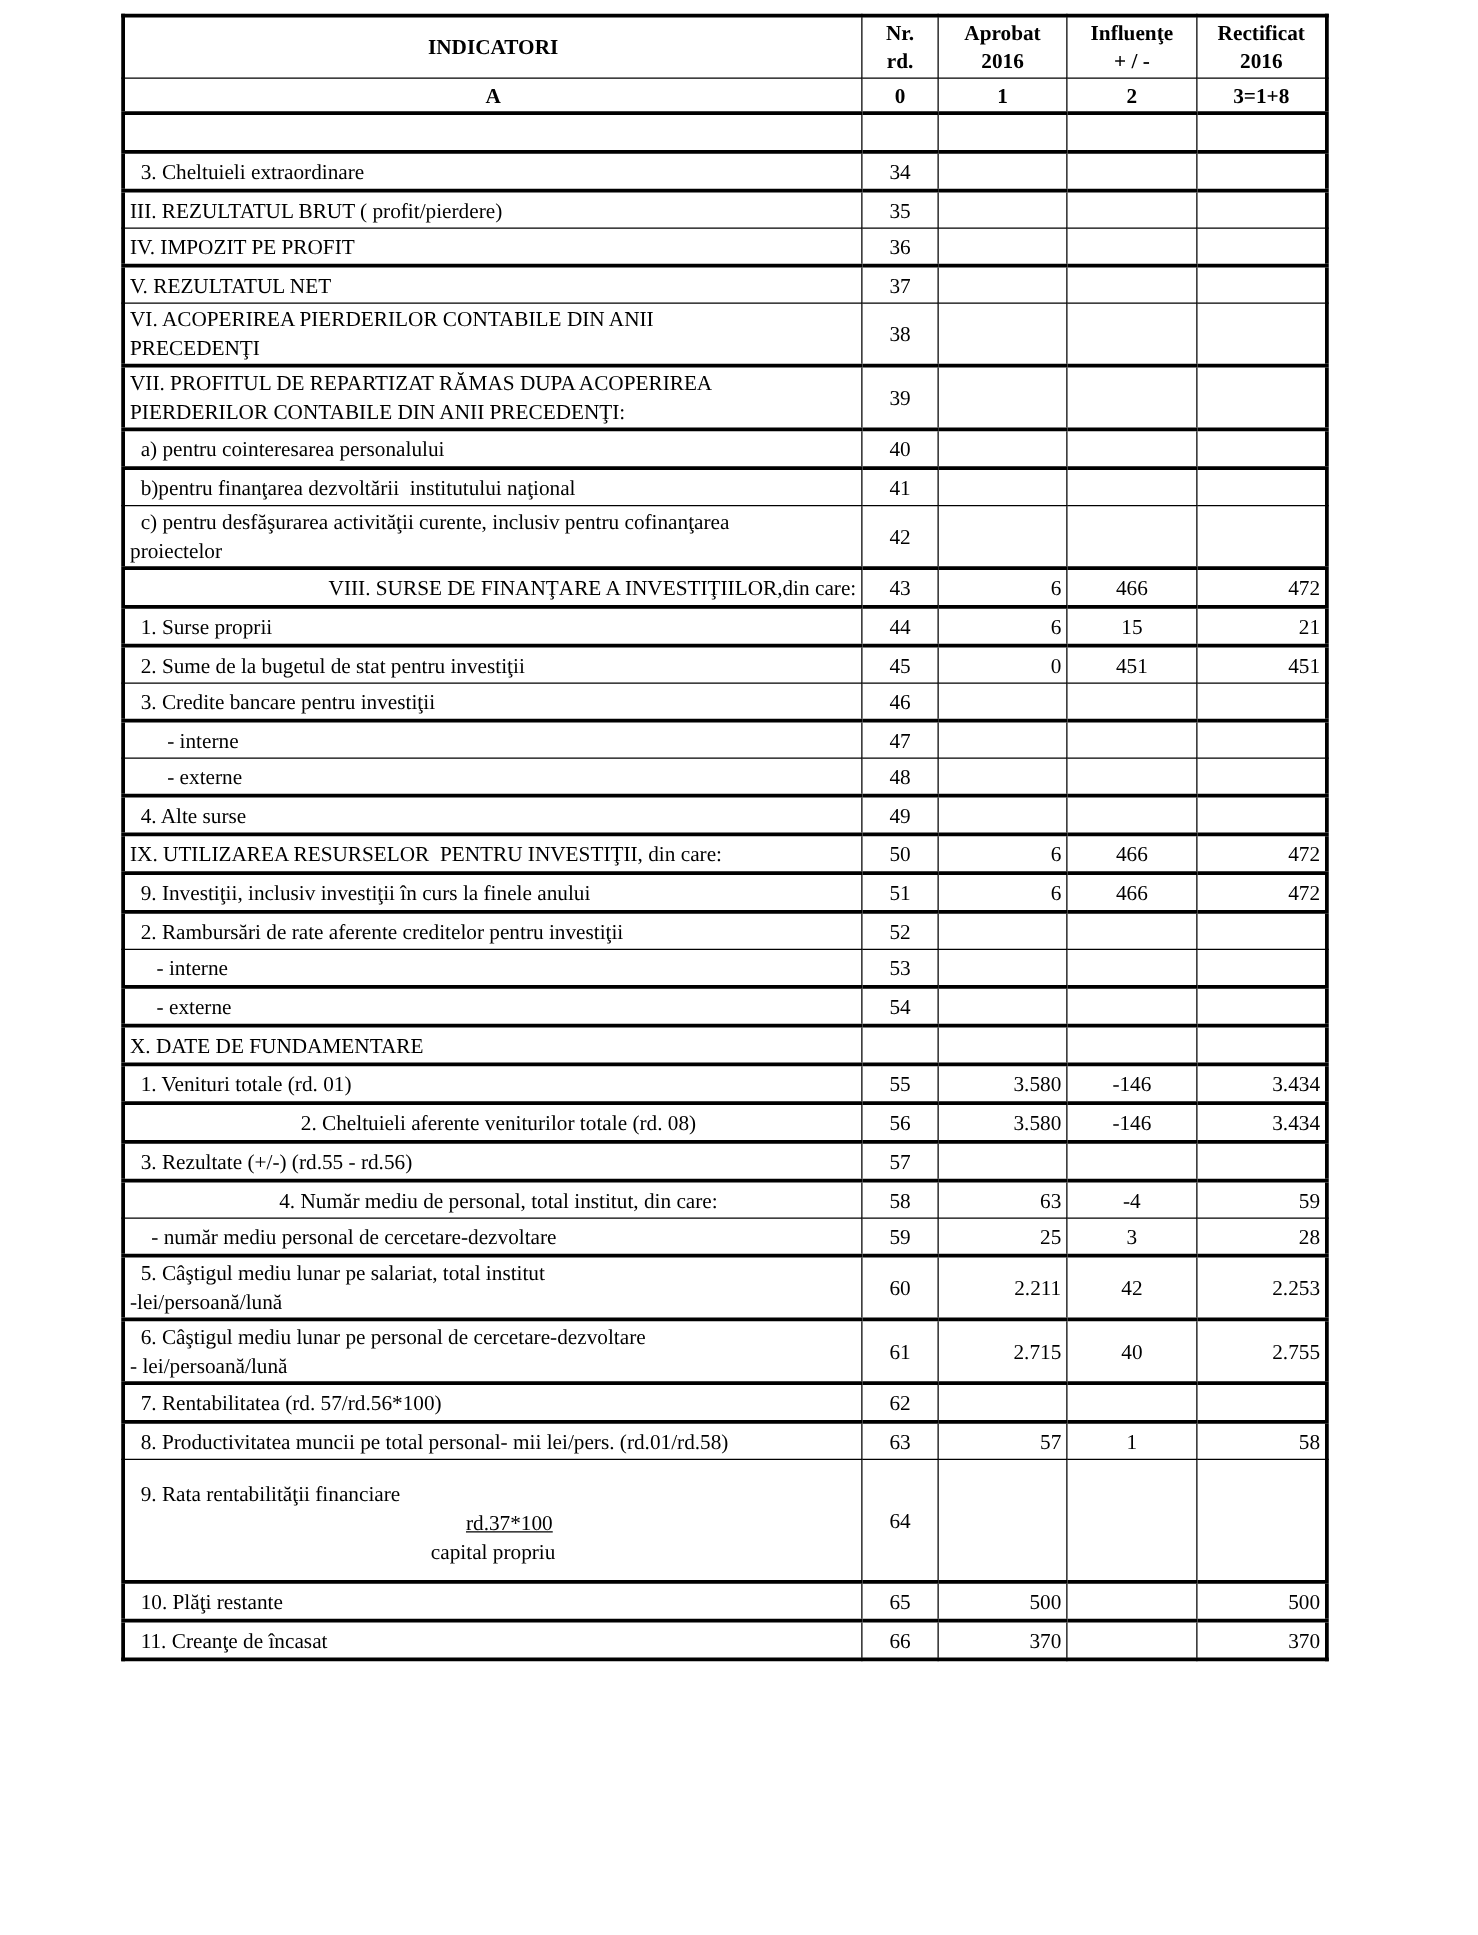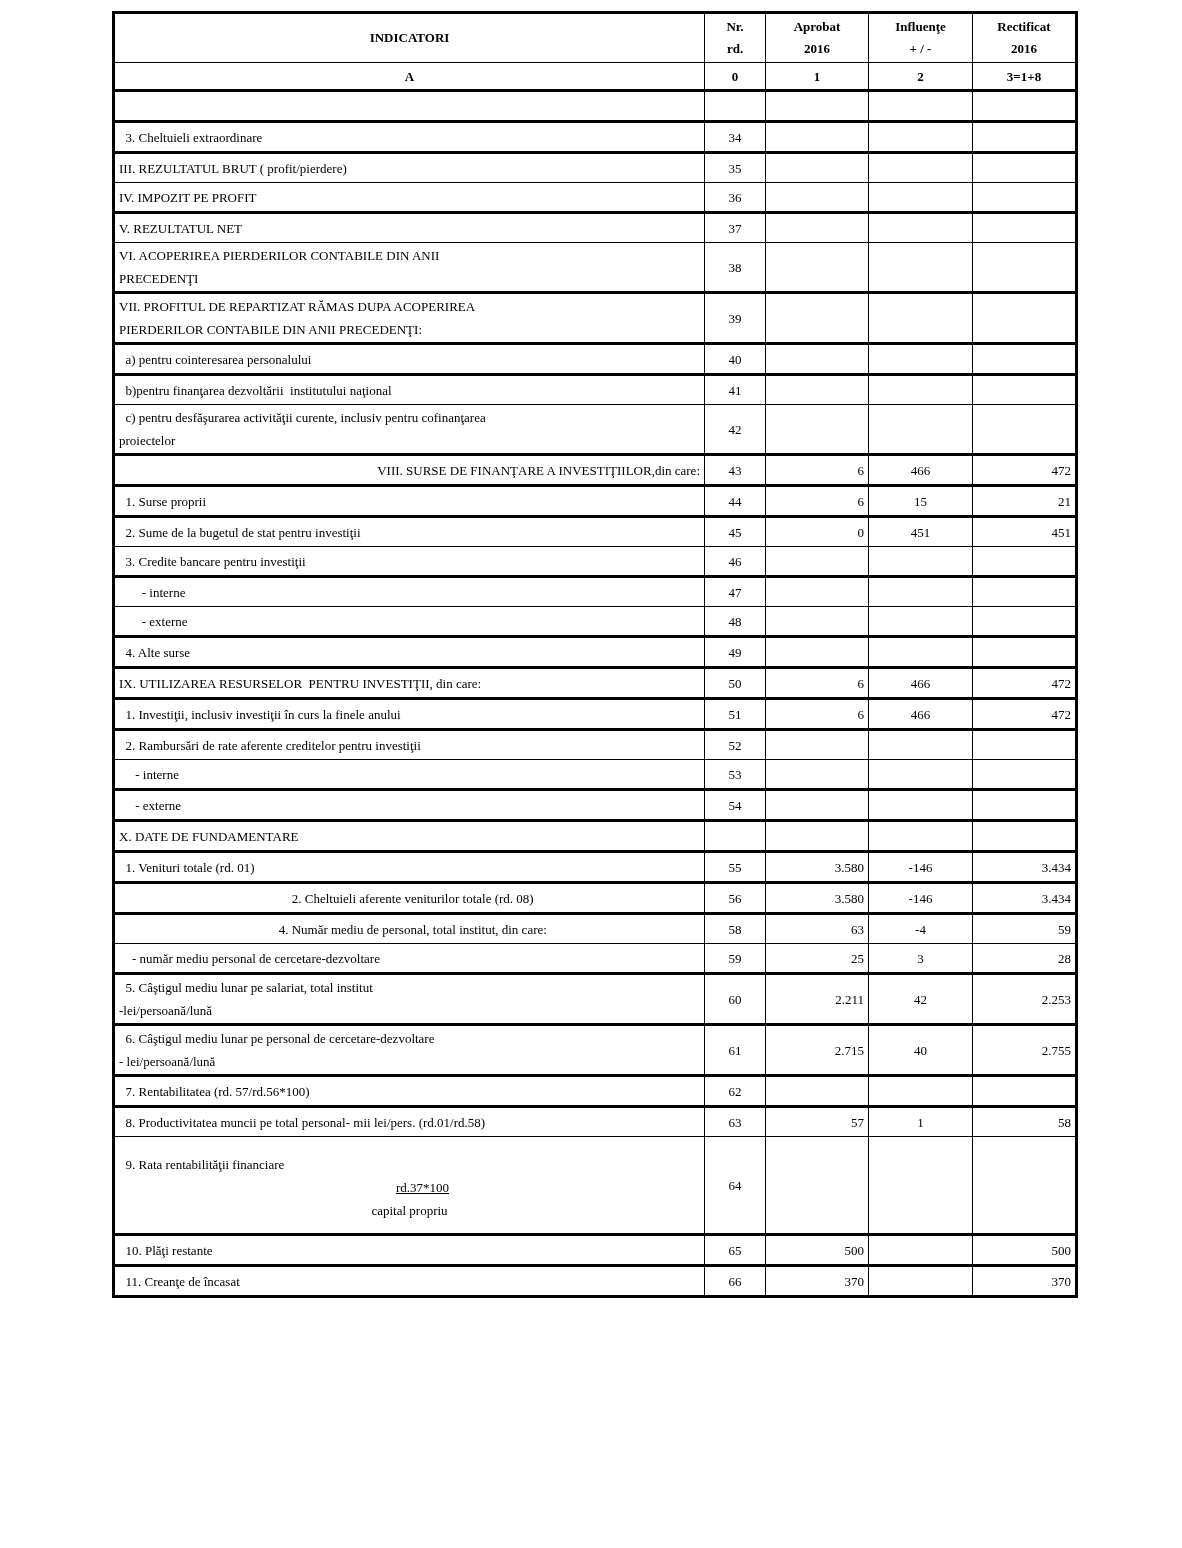--- a/index.html
+++ b/index.html
@@ -1,22 +1,22 @@
 <!DOCTYPE html>
 <html><head>
   <meta charset="utf-8">
   <style>
     html, body { margin: 0; padding: 0; background: #ffffff; }
     body { width: 1182px; height: 1548px; position: relative; font-family: "Liberation Serif", "DejaVu Serif", serif; color: #000; }
     table.budget {
-      position: absolute; left: 112px; top: 11px;
+      position: absolute; left: 97px; top: 11px;
       width: 963px;
       border-collapse: collapse;
       table-layout: fixed;
-      font-size: 13px;
+      font-size: 17px;
       font-family: Liberation Serif, serif;
     }
     table.budget td, table.budget th {
       border: 1px solid #000;
       padding: 0 4px;
       vertical-align: middle;
       line-height: 23px;
       overflow: hidden;
     }
     table.budget { border: 3px solid #000; }
@@ -193,21 +193,21 @@
         <td class="rec"></td>
       </tr>
       <tr class="h1 thick">
         <td class="ind" style="white-space: pre-wrap;">IX. UTILIZAREA RESURSELOR  PENTRU INVESTIŢII, din care:</td>
         <td class="nr">50</td>
         <td class="apr">6</td>
         <td class="inf">466</td>
         <td class="rec">472</td>
       </tr>
       <tr class="h1 thick">
-        <td class="ind" style="white-space: pre-wrap;">  1. Investiţii, inclusiv investiţii în curs la finele anului</td>
+        <td class="ind" style="white-space: pre-wrap;">  9. Investiţii, inclusiv investiţii în curs la finele anului</td>
         <td class="nr">51</td>
         <td class="apr">6</td>
         <td class="inf">466</td>
         <td class="rec">472</td>
       </tr>
       <tr class="h1 thick">
         <td class="ind" style="white-space: pre-wrap;">  2. Rambursări de rate aferente creditelor pentru investiţii</td>
         <td class="nr">52</td>
         <td class="apr"></td>
         <td class="inf"></td>
@@ -240,20 +240,27 @@
         <td class="apr">3.580</td>
         <td class="inf">-146</td>
         <td class="rec">3.434</td>
       </tr>
       <tr class="h1 thick">
         <td class="ind" style="white-space: pre-wrap; text-align: center;">  2. Cheltuieli aferente veniturilor totale (rd. 08)</td>
         <td class="nr">56</td>
         <td class="apr">3.580</td>
         <td class="inf">-146</td>
         <td class="rec">3.434</td>
+      </tr>
+      <tr class="h1 thick">
+        <td class="ind" style="white-space: pre-wrap;">  3. Rezultate (+/-) (rd.55 - rd.56)</td>
+        <td class="nr">57</td>
+        <td class="apr"></td>
+        <td class="inf"></td>
+        <td class="rec"></td>
       </tr>
       <tr class="h1 thick">
         <td class="ind" style="white-space: pre-wrap; text-align: center;">  4. Număr mediu de personal, total institut, din care:</td>
         <td class="nr">58</td>
         <td class="apr">63</td>
         <td class="inf">-4</td>
         <td class="rec">59</td>
       </tr>
       <tr class="h1">
         <td class="ind" style="white-space: pre-wrap;">    - număr mediu personal de cercetare-dezvoltare</td>

